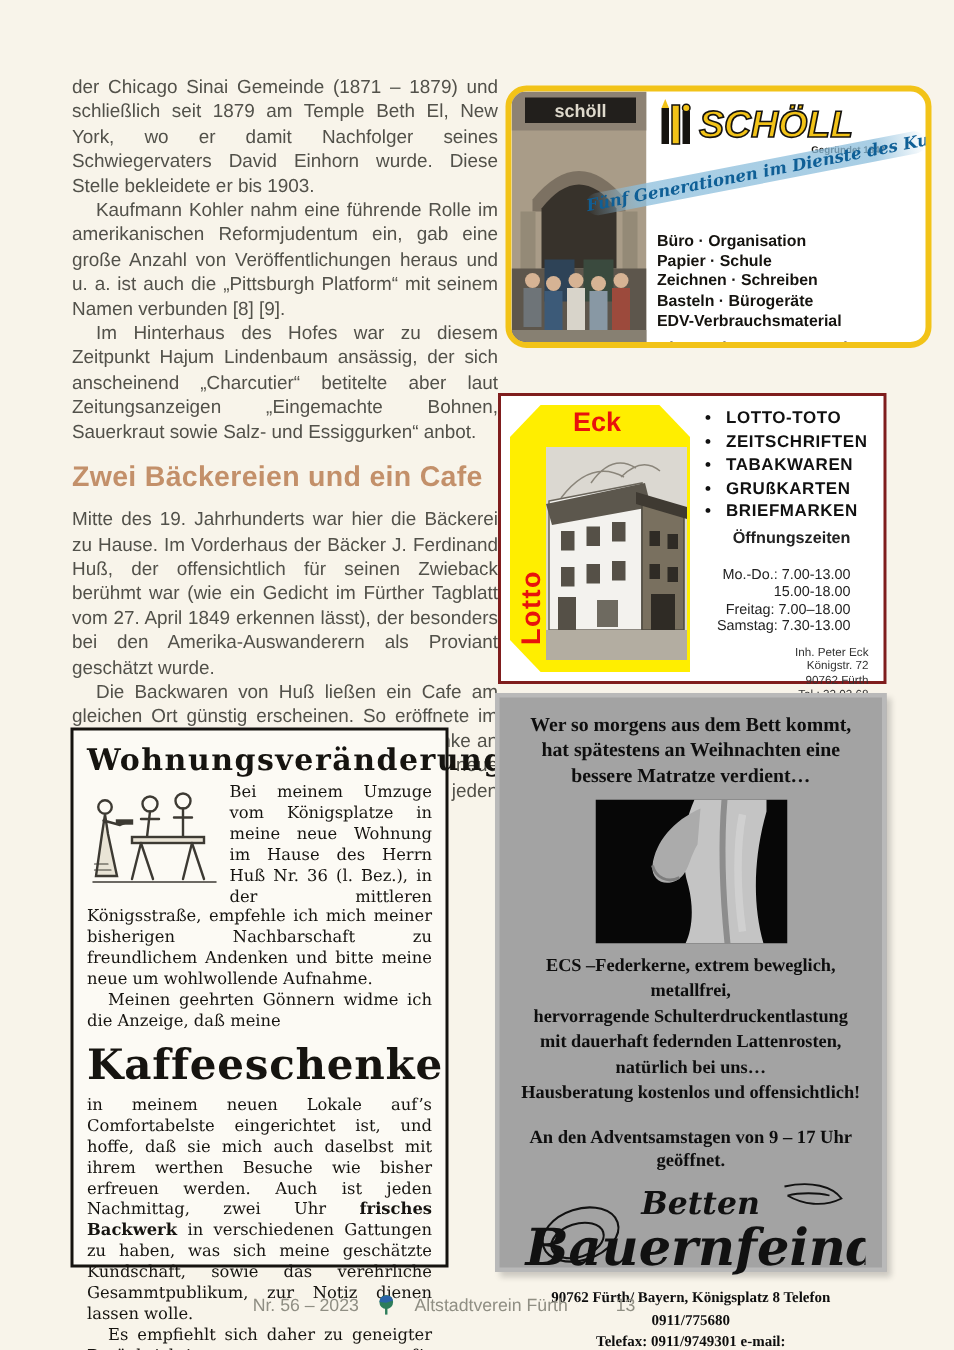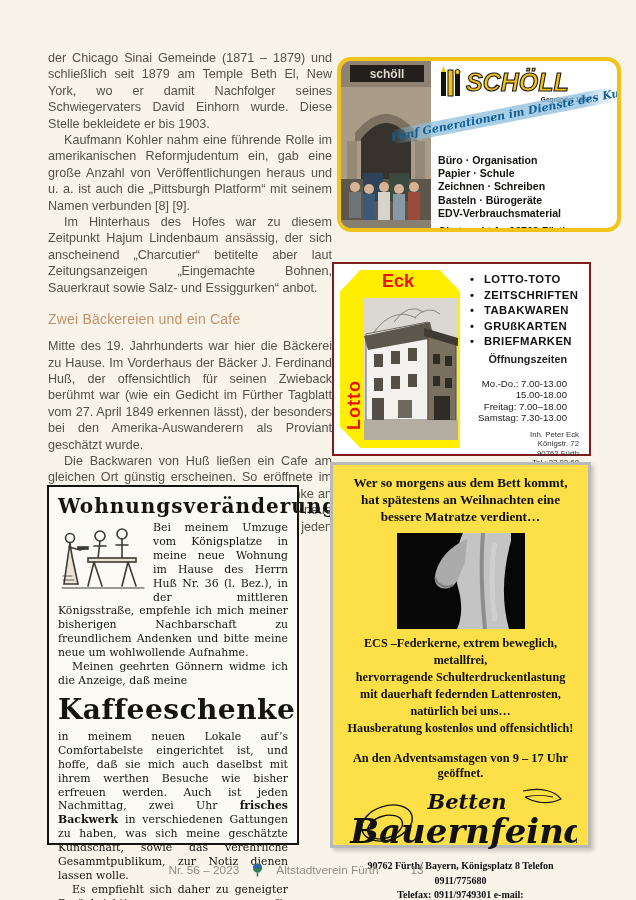--- a/index.html
+++ b/index.html
@@ -9,22 +9,22 @@
     font-family:"Liberation Sans",sans-serif;
   }
   
   .article{
     position:absolute;left:48px;top:50px;width:284px;
     color:#52514a;font-size:12.6px;line-height:16.4px;text-align:justify;
   }
   .article p{margin:0;}
   .article p.ind{text-indent:16px;}
   .article h2{
-    margin:13px 0 9px 0;font-size:14px;line-height:20px;
-    color:#c3906a;font-weight:normal;letter-spacing:.2px;
+    margin:13px 0 9px 0;font-size:19px;line-height:20px;
+    color:#c3906a;font-weight:bold;letter-spacing:.2px;
   }
   
   .oldad{
     position:absolute;left:47px;top:485px;width:252px;height:360px;
     box-sizing:border-box;background:#fcfaf4;border:2px solid #15130f;
     padding:7px 9px 6px 9px;
     font-family:"DejaVu Serif",serif;color:#161410;
   }
   .oldad-title{text-align:center;font-size:20px;font-weight:bold;letter-spacing:1px;margin:0 0 3px 0;}
   .oldad p{margin:0;font-size:10.9px;line-height:13.9px;text-align:justify;}
@@ -64,21 +64,21 @@
   .lotto-photo{position:absolute;left:24px;top:28px;right:2px;bottom:8px;}
   .lotto-right{flex:1;padding:2px 2px 0 10px;display:flex;flex-direction:column;}
   .lotto-items{font-size:11.3px;line-height:15.6px;font-weight:bold;color:#111;letter-spacing:.4px;}
   .lotto-items .dot{display:inline-block;width:14px;}
   .lotto-hours{margin-top:4px;text-align:right;padding-right:14px;font-size:9.6px;line-height:11.6px;color:#222;}
   .lotto-hours .h-title{font-weight:bold;font-size:10.8px;margin-bottom:12px;}
   .lotto-contact{margin-top:6px;text-align:right;padding-right:2px;font-size:7.8px;line-height:9.4px;color:#333;}
   
   .ad-betten{
     position:absolute;left:330px;top:462px;width:261px;height:386px;
-    box-sizing:border-box;background:#fde047;border:3px solid #b9b9b9;
+    box-sizing:border-box;background:#a3a3a3;border:3px solid #b9b9b9;
     box-shadow:3px 3px 4px rgba(0,0,0,.18);
     font-family:"Liberation Serif",serif;color:#0e0e0e;text-align:center;
     padding:9px 10px 6px 10px;
   }
   .betten-headline{font-weight:bold;font-size:13.2px;line-height:17px;}
   .betten-photo{width:128px;height:96px;margin:8px auto 6px auto;display:block;}
   .betten-body{font-weight:bold;font-size:12.2px;line-height:17px;}
   .betten-advent{font-weight:bold;font-size:12.4px;margin-top:14px;}
   .betten-logo{display:block;margin:2px auto 0 auto;}
   .betten-contact{font-weight:bold;font-size:10px;line-height:14.5px;margin-top:2px;}

